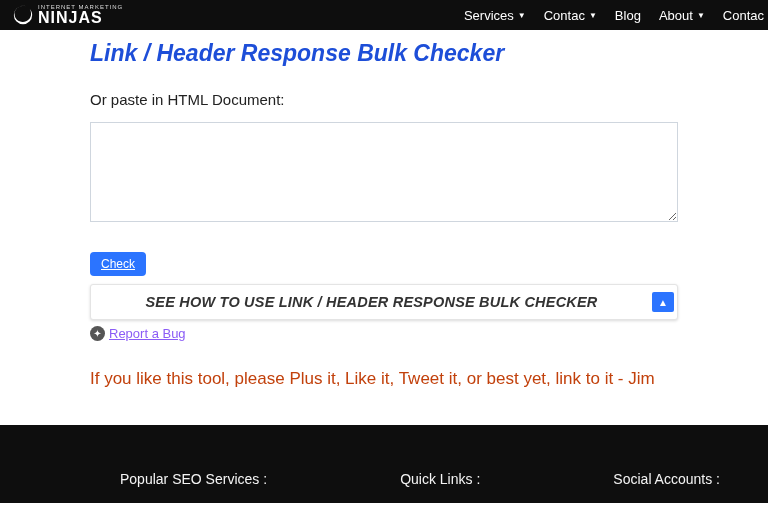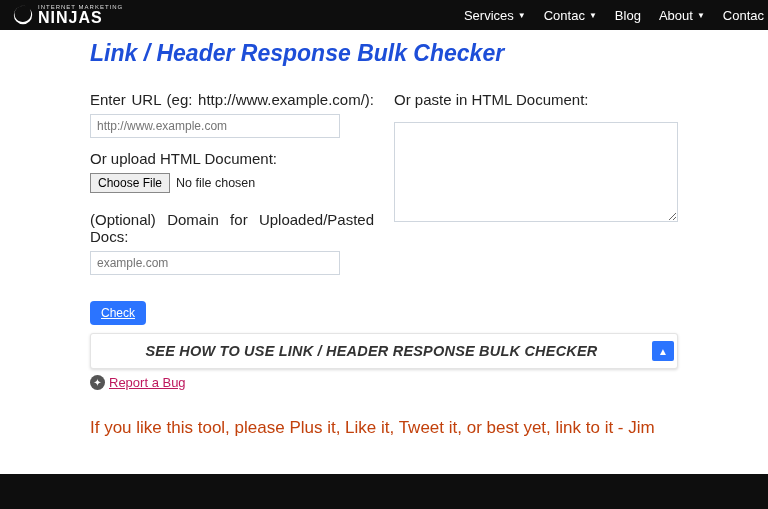--- a/index.html
+++ b/index.html
@@ -26,21 +26,21 @@
   textarea.inp { height: 100px; resize: both; color: #333; margin-top: 8px; }
   .file-row { display: flex; align-items: center; gap: 6px; margin-bottom: 18px; }
   .file-btn { background: #efefef; border: 1px solid #888; font-size: 12px; padding: 2px 7px; cursor: pointer; }
   .file-text { font-size: 12.5px; color: #222; }
   .check-btn { background: #2b74ff; color: #fff; border: none; border-radius: 4px; padding: 5px 11px; font-size: 12px; cursor: pointer; margin-top: 14px; text-decoration: underline; }
   .accordion { margin-top: 8px; border: 1px solid #e4e4e4; border-radius: 3px; background: #fff; display: flex; align-items: center; height: 36px; position: relative; box-shadow: 0 1px 3px rgba(0,0,0,0.15); }
   .accordion-title { flex: 1; text-align: center; font-style: italic; font-weight: 700; font-size: 14.5px; color: #333; letter-spacing: 0.2px; }
   .accordion-toggle { width: 22px; height: 20px; background: #2b74ff; color: #fff; display: flex; align-items: center; justify-content: center; font-size: 10px; margin-right: 3px; cursor: pointer; border-radius: 2px; }
   .bug-row { display: flex; align-items: center; gap: 4px; margin-top: 6px; font-size: 13px; }
   .bug-icon { width: 15px; height: 15px; background: #555; border-radius: 50%; display: flex; align-items: center; justify-content: center; color: #fff; font-size: 10px; }
-  .bug-link { color: #be185d; text-decoration: underline; }
+  .bug-link { color: #8b5cf6; text-decoration: underline; }
   .like-text { font-size: 17px; color: #c2410c; margin-top: 28px; }
   .footer { background: #0e0e0e; margin-top: 36px; height: 78px; color: #fff; position: relative; }
   .footer-inner { display: flex; justify-content: space-between; padding: 46px 48px 0 120px; font-size: 14px; color: #f4f4f4; }
   .footer-col { position: relative; }
 </style>
 </head>
 <body>
 
 <div class="navbar">
   <div class="logo">
@@ -71,33 +71,20 @@
     <a href="#">
         <span>Contac</span>
       </a>
   </div>
 </div>
 
 <div class="container">
   <h1>Link / Header Response Bulk Checker</h1>
 
   <div class="form-grid">
-    <div class="col-left">
-      <div class="label justify">Enter URL (eg: http://www.example.com/):</div>
-      <input class="inp sm" placeholder="http://www.example.com" style="">
-
-      <div class="label">Or upload HTML Document:</div>
-      <div class="file-row">
-        <button class="file-btn">Choose File</button>
-        <span class="file-text">No file chosen</span>
-      </div>
-
-      <div class="label justify2">(Optional) Domain for Uploaded/Pasted Docs:</div>
-      <input class="inp sm" placeholder="example.com" style="">
-    </div>
 
     <div class="col-right">
       <div class="label">Or paste in HTML Document:</div>
       <textarea class="inp" style=""></textarea>
     </div>
   </div>
 
   <button class="check-btn">Check</button>
 
   <div class="accordion">

